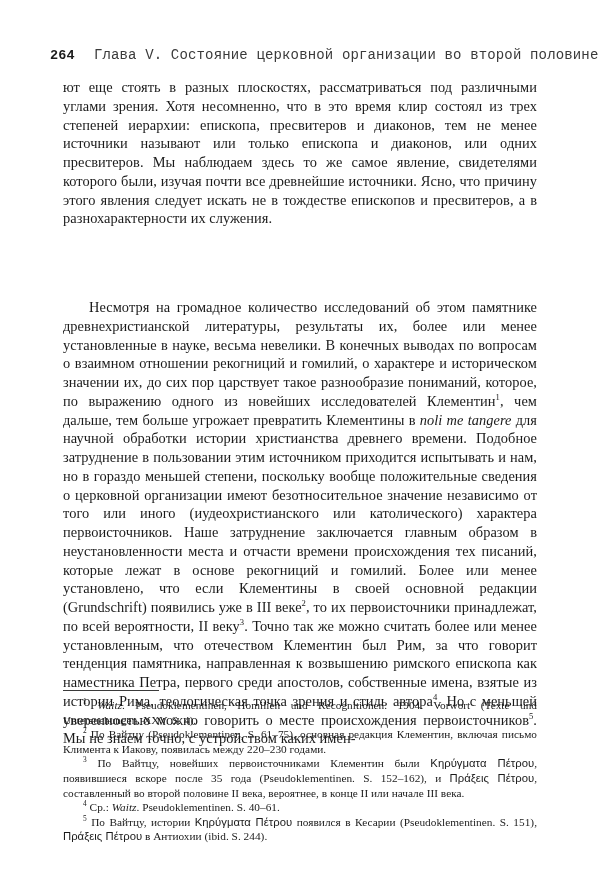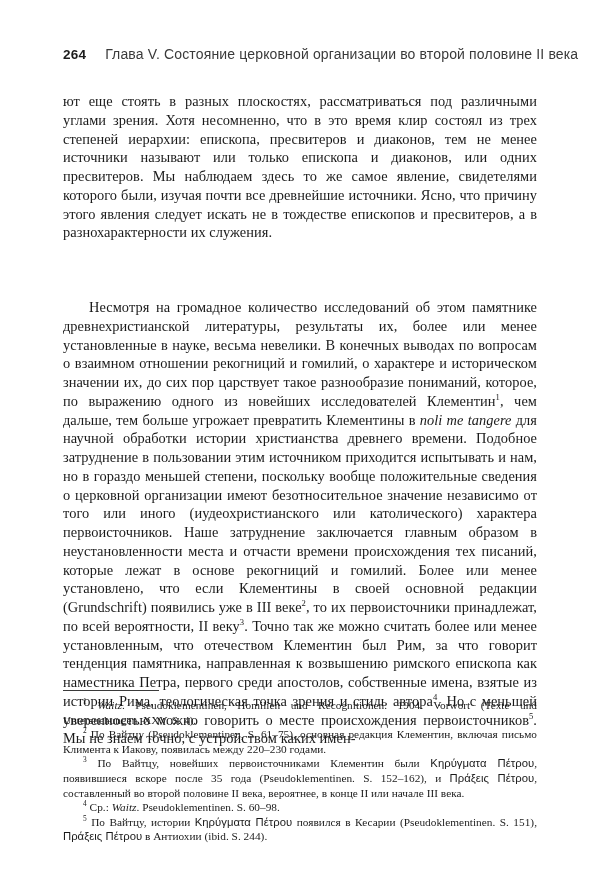--- a/index.html
+++ b/index.html
@@ -20,25 +20,25 @@
     width: 600px;
     height: 890px;
     box-sizing: border-box;
     padding: 0;
   }
 
   
   .running-head {
     position: absolute;
     top: 46px;
-    left: 63px;
+    left: 50px;
     width: 474px;
     display: flex;
     align-items: baseline;
-    font-family: Liberation Sans, sans-serif;
+    font-family: Liberation Mono, monospace;
     color: #2b2b2b;
     white-space: nowrap;
   }
   .page-number {
     font-size: 13.5px;
     font-weight: bold;
     letter-spacing: 0.2px;
     color: #1c1c1c;
   }
   .head-rule {
@@ -52,21 +52,21 @@
   }
   .head-title {
     font-size: 14px;
     letter-spacing: 0.15px;
     color: #3a3a3a;
   }
 
   
   .body-block {
     position: absolute;
-    top: 92px;
+    top: 78px;
     left: 63px;
     width: 474px;
   }
   p.para {
     margin: 0;
     font-size: 14.4px;
     line-height: 18.75px;
     text-align: justify;
     text-justify: inter-word;
     hyphens: manual;
@@ -158,18 +158,18 @@
 
   <div class="footnotes">
     <div class="fn-rule"></div>
 
     <p class="footnote"><sup class="fn">1</sup>&nbsp;<span class="ital">Waitz</span><span>. Pseudoklementinen, Homilien und Recognitionen. 1904. Vorwort (Texte und Untersuchungen. XXV. S. 4).</span></p>
 
     <p class="footnote"><sup class="fn">2</sup>&nbsp;<span>По Вайтцу (Pseudoklementinen, S. 61–75), основная редакция Клементин, включая письмо Климента к Иакову, появилась между 220–230 годами.</span></p>
 
     <p class="footnote"><sup class="fn">3</sup>&nbsp;<span>По Вайтцу, новейших первоисточниками Клементин были </span><span class="gr">Κηρύγματα Πέτρου</span><span>, появившиеся вскоре после 35 года (Pseudoklementinen. S. 152–162), и </span><span class="gr">Πράξεις Πέτρου</span><span>, составленный во второй половине II века, вероятнее, в конце II или начале III века.</span></p>
 
-    <p class="footnote"><sup class="fn">4</sup>&nbsp;<span>Ср.: </span><span class="ital">Waitz</span><span>. Pseudoklementinen. S. 60–98.</span></p>
+    <p class="footnote"><sup class="fn">4</sup>&nbsp;<span>Ср.: </span><span class="ital">Waitz</span><span>. Pseudoklementinen. S. 40–61.</span></p>
 
     <p class="footnote"><sup class="fn">5</sup>&nbsp;<span>По Вайтцу, истории </span><span class="gr">Κηρύγματα Πέτρου</span><span> появился в Кесарии (Pseudoklementinen. S. 151), </span><span class="gr">Πράξεις Πέτρου</span><span> в Антиохии (ibid. S. 244).</span></p>
   </div>
 
 </div>
 
 </body></html>

